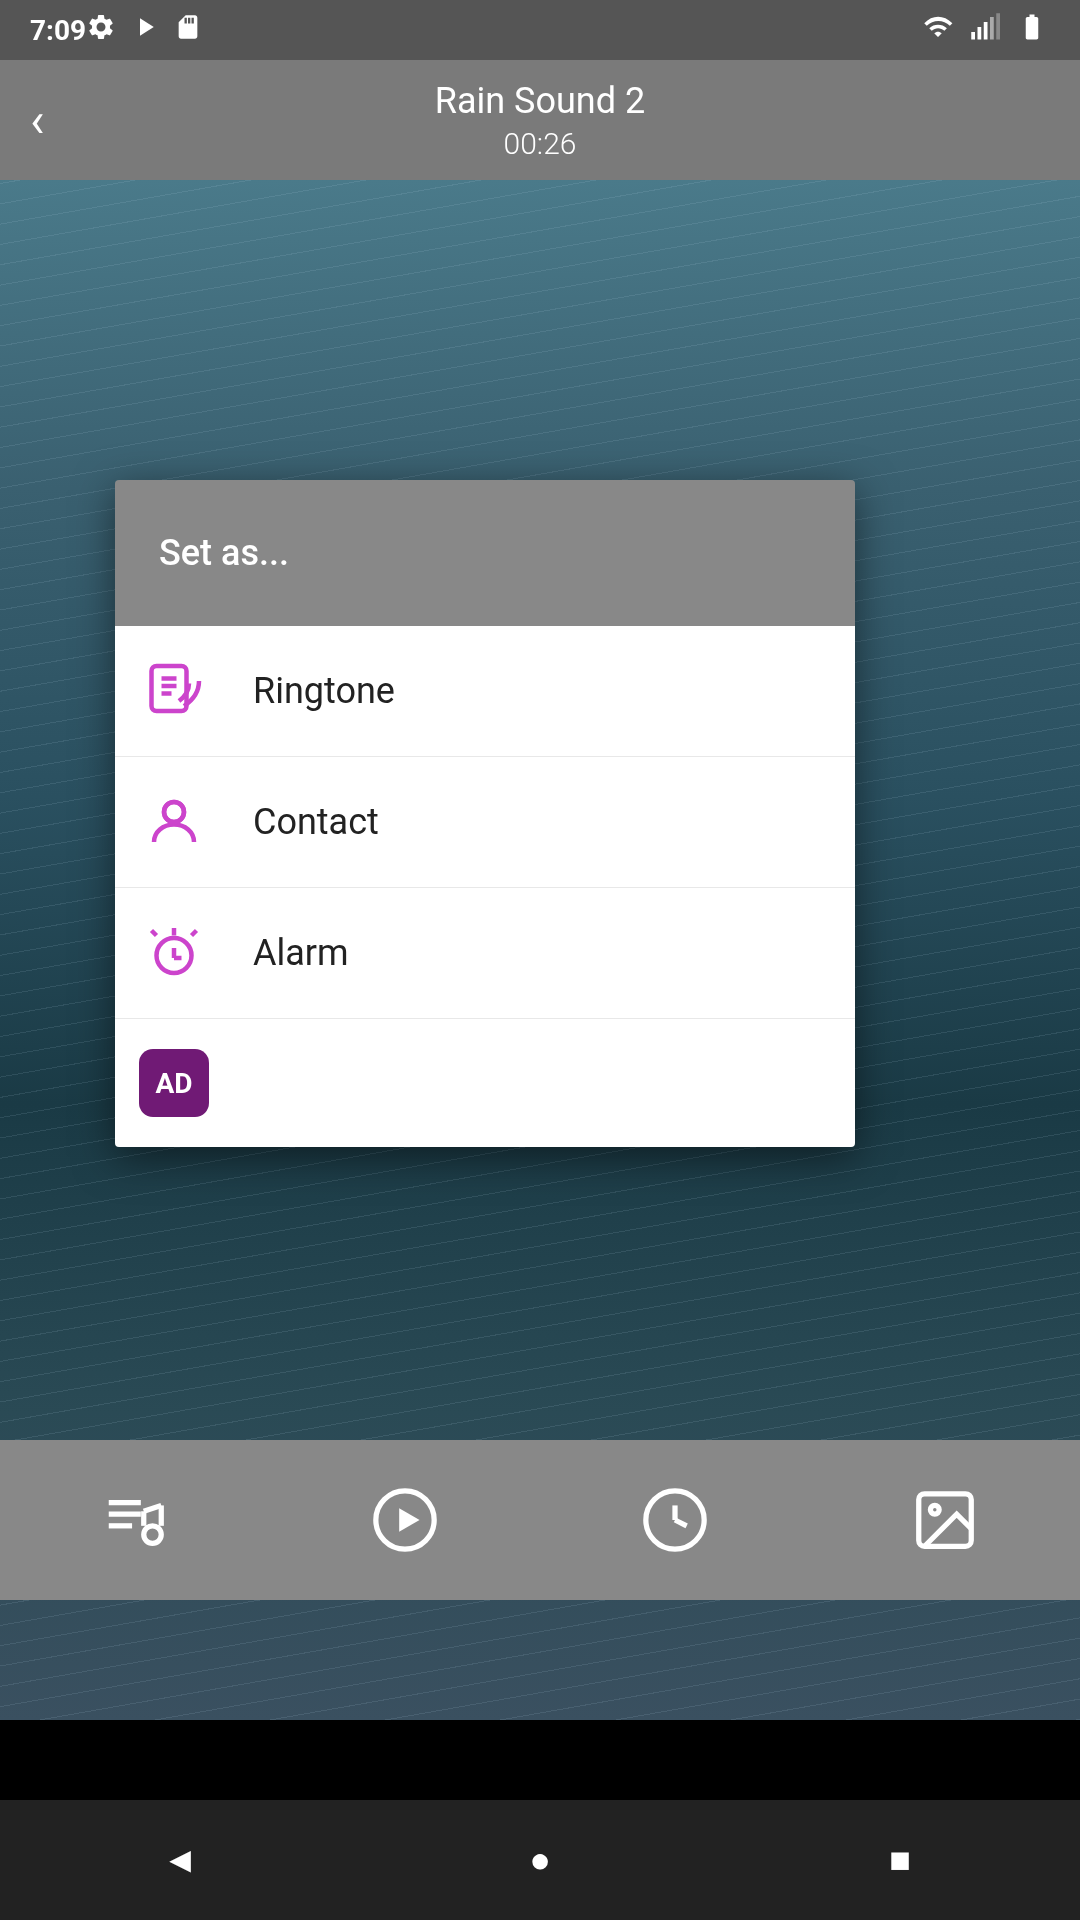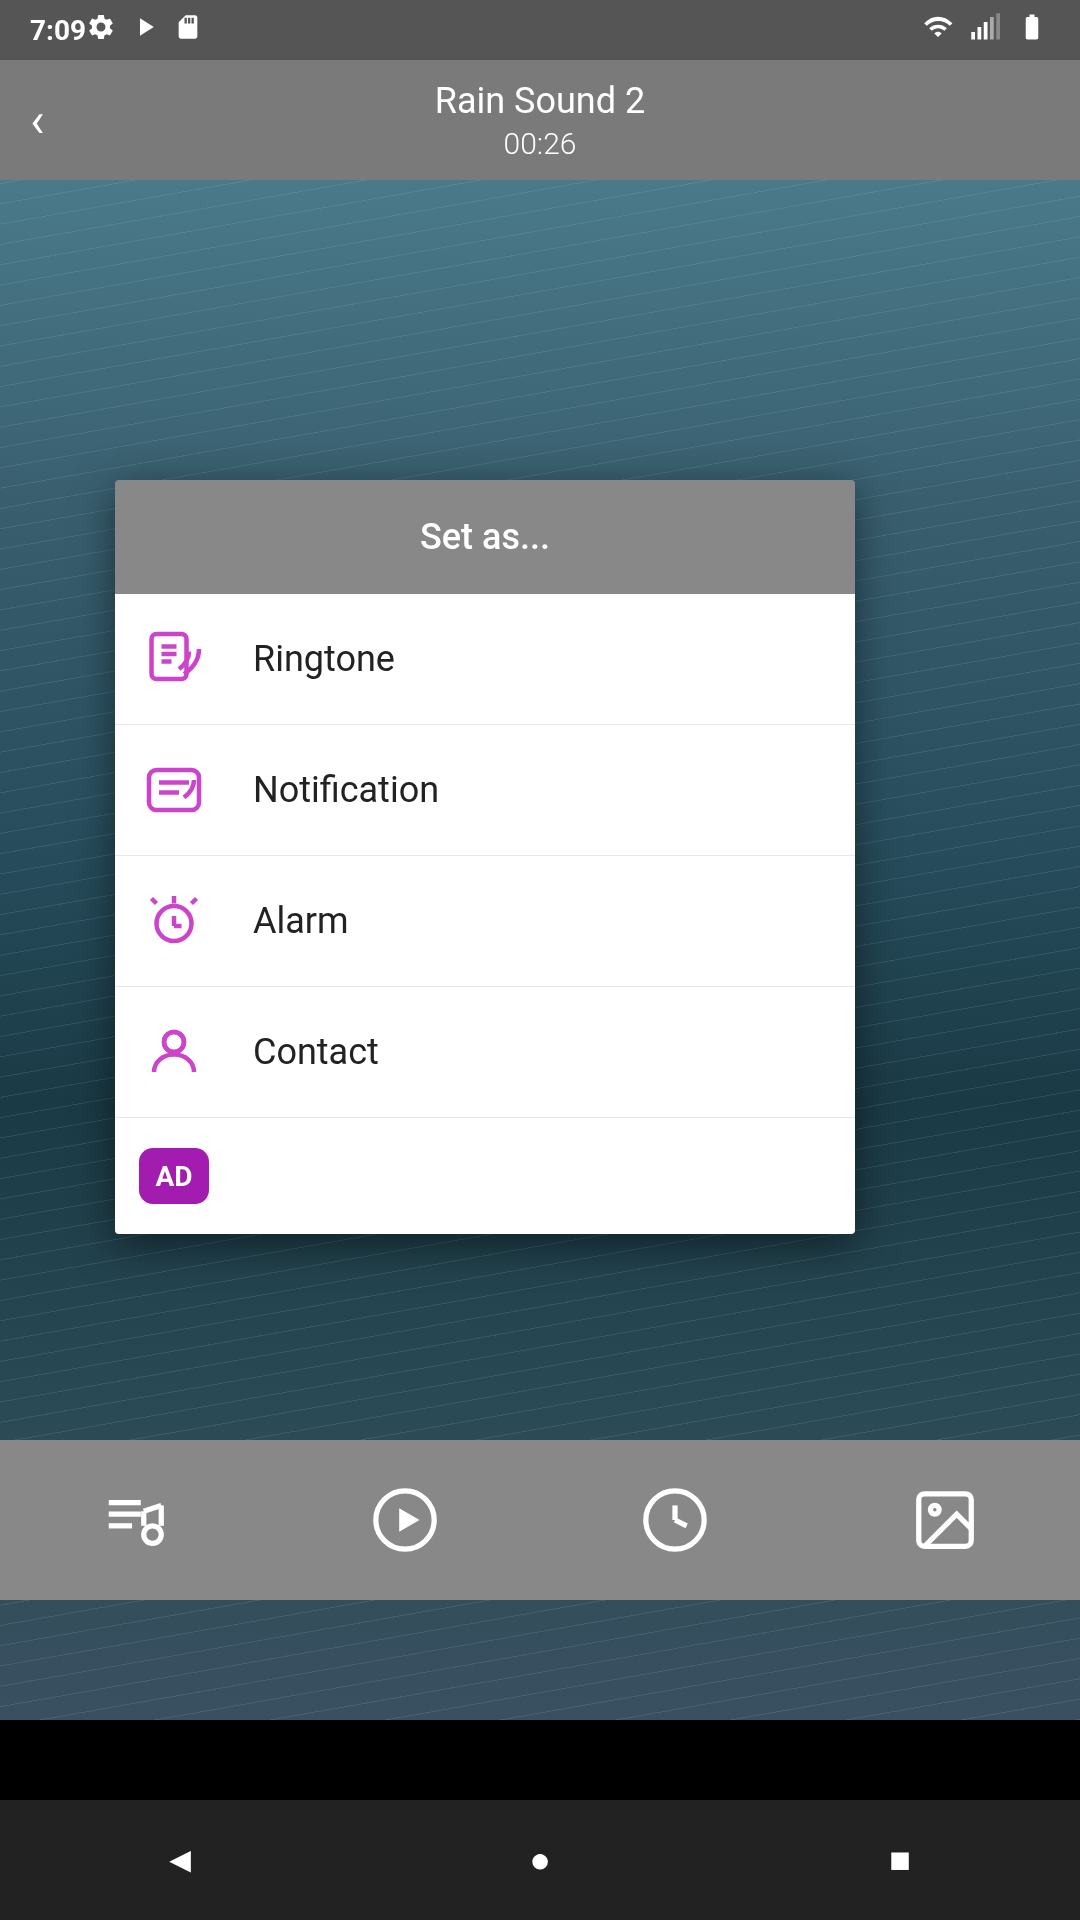--- a/index.html
+++ b/index.html
@@ -113,22 +113,21 @@
       top: 300px;
       left: 115px;
       width: 740px;
       border-radius: 4px;
       overflow: hidden;
       box-shadow: 0 10px 40px rgba(0,0,0,0.5);
       z-index: 200;
     }
     .dialog-header {
       background: #888;
-      padding: 36px 44px;
-      text-align: center;
+      padding: 52px 44px;
     }
     .dialog-header-title {
       color: white;
       font-size: 36px;
       font-weight: 500;
     }
     .dialog-body {
       background: white;
     }
     .dialog-item {
@@ -149,22 +148,22 @@
       align-items: center;
       justify-content: center;
       flex-shrink: 0;
     }
     .dialog-icon svg {
       width: 60px;
       height: 60px;
     }
     .ad-icon {
       width: 70px;
-      height: 56px;
-      background: #a21caf;
+      height: 68px;
+      background: #701a75;
       border-radius: 14px;
       display: flex;
       align-items: center;
       justify-content: center;
       flex-shrink: 0;
       color: white;
       font-size: 28px;
       font-weight: bold;
     }
     .dialog-item-label {
@@ -300,58 +299,47 @@
             <line x1="7" y1="7" x2="13" y2="7"></line>
             <line x1="7" y1="10" x2="13" y2="10"></line>
             <line x1="7" y1="13" x2="11" y2="13"></line>
             <path d="M14 16 Q18 13 18 9" stroke="#cc44cc" stroke-width="1.8" fill="none"></path>
             <path d="M16 18 Q22 14 22 8" stroke="#cc44cc" stroke-width="1.8" fill="none"></path>
           </svg>
         </div>
         <span class="dialog-item-label">Ringtone</span>
       </div>
 
+
       <div class="dialog-item">
         <div class="dialog-icon">
           <svg viewBox="0 0 24 24" fill="none" stroke="#cc44cc" stroke-width="1.8">
-            <rect x="2" y="4" width="20" height="16" rx="3" ry="3"></rect>
-            <line x1="6" y1="9" x2="18" y2="9"></line>
-            <line x1="6" y1="13" x2="14" y2="13"></line>
-            <path d="M16 15 Q20 12 20 8" stroke="#cc44cc" stroke-width="1.8" fill="none"></path>
+            <circle cx="12" cy="8" r="4"></circle>
+            <path d="M4 20c0-4 3.6-7 8-7s8 3 8 7"></path>
+            <circle cx="12" cy="8" r="4" stroke="#cc44cc"></circle>
           </svg>
         </div>
-        <span class="dialog-item-label">Notification</span>
+        <span class="dialog-item-label">Contact</span>
       </div>
 
       <div class="dialog-item">
         <div class="dialog-icon">
           <svg viewBox="0 0 24 24" fill="none" stroke="#cc44cc" stroke-width="1.8">
             <circle cx="12" cy="13" r="7"></circle>
             <line x1="12" y1="10" x2="12" y2="14"></line>
             <line x1="12" y1="14" x2="15" y2="14"></line>
             <line x1="5" y1="5" x2="3" y2="3"></line>
             <line x1="19" y1="5" x2="21" y2="3"></line>
             <line x1="12" y1="2" x2="12" y2="5"></line>
           </svg>
         </div>
         <span class="dialog-item-label">Alarm</span>
       </div>
 
       <div class="dialog-item">
-        <div class="dialog-icon">
-          <svg viewBox="0 0 24 24" fill="none" stroke="#cc44cc" stroke-width="1.8">
-            <circle cx="12" cy="8" r="4"></circle>
-            <path d="M4 20c0-4 3.6-7 8-7s8 3 8 7"></path>
-            <circle cx="12" cy="8" r="4" stroke="#cc44cc"></circle>
-          </svg>
-        </div>
-        <span class="dialog-item-label">Contact</span>
-      </div>
-
-      <div class="dialog-item">
         <div class="ad-icon">AD</div>
       </div>
 
     </div>
   </div>
 
   <div class="bottom-nav">
 
     <div class="nav-btn">
       <svg viewBox="0 0 24 24" fill="none" stroke="white" stroke-width="1.8">

